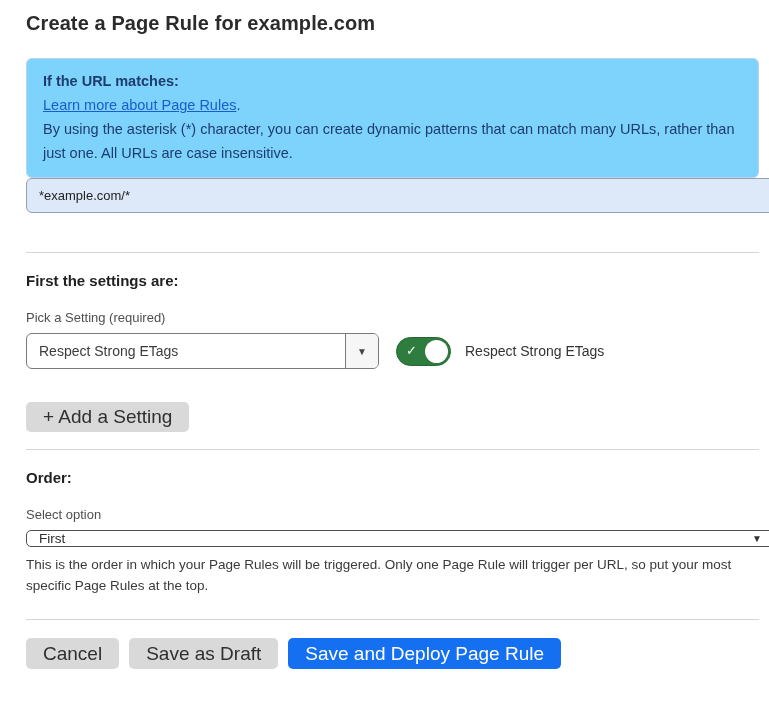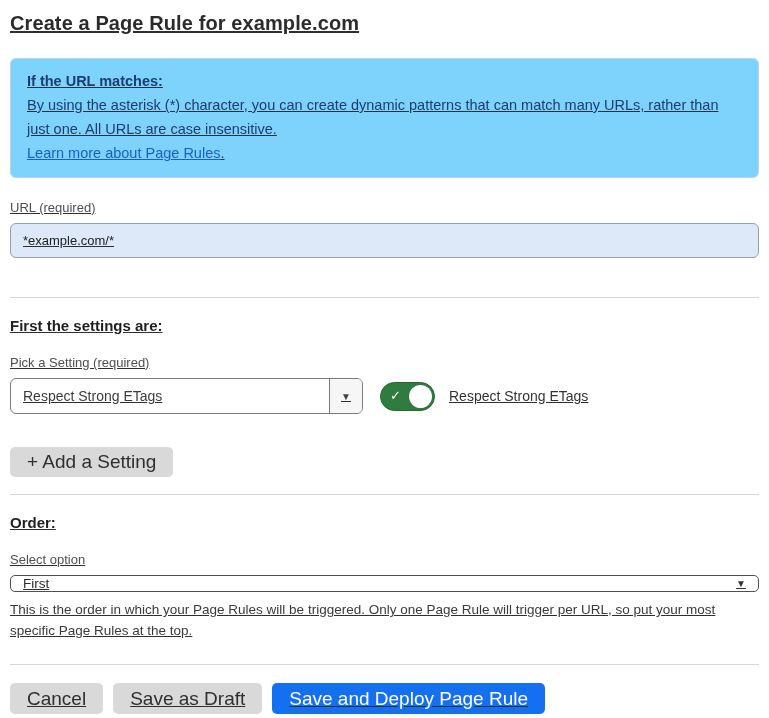--- a/index.html
+++ b/index.html
@@ -5,23 +5,22 @@
   * { margin: 0; padding: 0; box-sizing: border-box; }
   html, body {
     width: 769px;
     background: #ffffff;
     font-family: "Liberation Sans", "DejaVu Sans", sans-serif;
     color: #2f2f2f;
   }
   .page {
     width: 769px;
     height: 718px;
-    padding: 10px 10px 0 10px;
+    padding: 10px 10px 0 26px;
     position: relative;
-    text-decoration: underline;
   }
   .page-title {
     font-size: 20px;
     font-weight: 700;
     color: #2b2b2b;
     letter-spacing: 0.1px;
     margin-top: 2px;
   }
   
   .info-box {
@@ -220,27 +219,26 @@
 </style>
 </head>
 <body>
 
 <div class="page">
 
   <h1 class="page-title">Create a Page Rule for example.com</h1>
 
   <div class="info-box">
     <div class="info-heading">If the URL matches:</div>
-    <div>By using the asterisk (*) character, you can create dynamic patterns that can match many URLs, rather than just one. All URLs are case insensitive.</div>
     <div>
       <span class="info-link">Learn more about Page Rules</span><span class="info-link-suffix">.</span>
     </div>
-  </div>
-
-  <div class="field-label">URL (required)</div>
+    <div>By using the asterisk (*) character, you can create dynamic patterns that can match many URLs, rather than just one. All URLs are case insensitive.</div>
+  </div>
+
   <input type="text" class="url-input" value="*example.com/*" style="">
 
   <div class="divider divider-1"></div>
 
   <div class="section-heading">First the settings are:</div>
 
   <div class="field-label mt-setting-label">Pick a Setting (required)</div>
 
   <div class="setting-row">
     <div class="setting-select">

